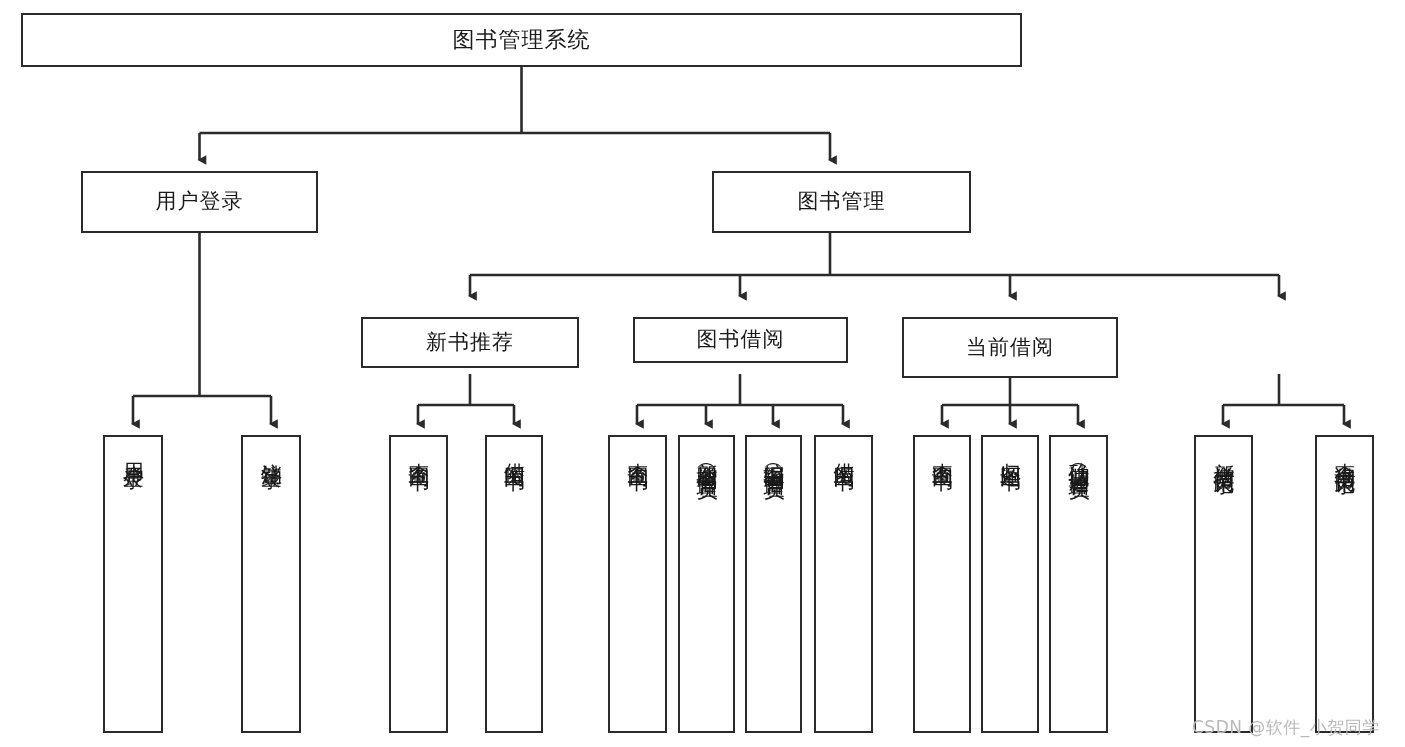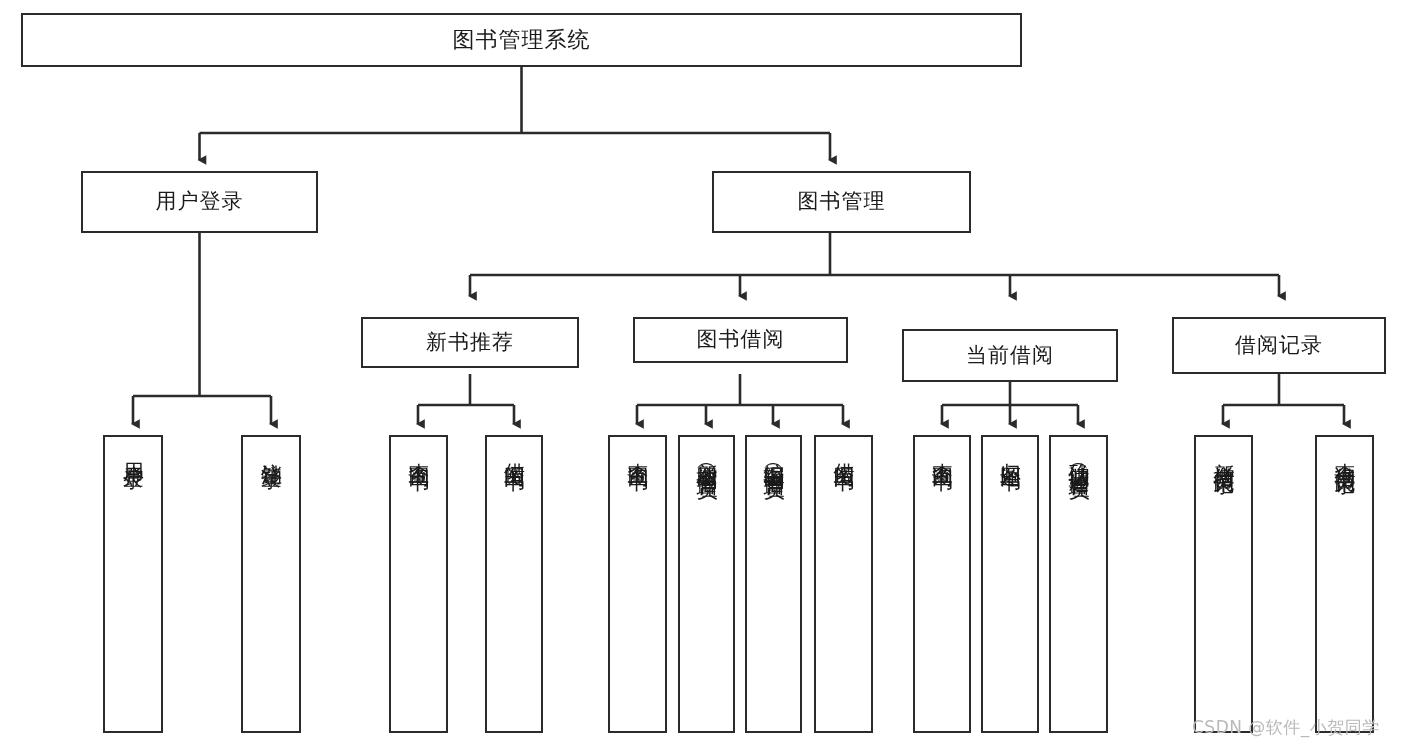--- a/index.html
+++ b/index.html
@@ -138,25 +138,22 @@
   <div class="node horiz" style="left:712px; top:171px; width:259px; height:62px;">
     <span class="label">图书管理</span>
   </div>
 
   <div class="node horiz" style="left:361px; top:317px; width:218px; height:51px;">
     <span class="label">新书推荐</span>
   </div>
   <div class="node horiz" style="left:633px; top:317px; width:215px; height:46px;">
     <span class="label">图书借阅</span>
   </div>
-  <div class="node horiz" style="left:902px; top:329px; width:216px; height:53px;">
+  <div class="node horiz" style="left:902px; top:317px; width:216px; height:61px;">
     <span class="label">当前借阅</span>
-  </div>
-  <div class="node horiz" style="left:1172px; top:317px; width:214px; height:57px;">
-    <span class="label">借阅记录</span>
   </div>
 
   <div class="node vert" style="left:103px; top:435px; width:60px; height:298px;">
     <span class="label">用户登录</span>
   </div>
   <div class="node vert" style="left:241px; top:435px; width:60px; height:298px;">
     <span class="label">注销登录</span>
   </div>
   <div class="node vert" style="left:389px; top:435px; width:59px; height:298px;">
     <span class="label">查询图书</span>

